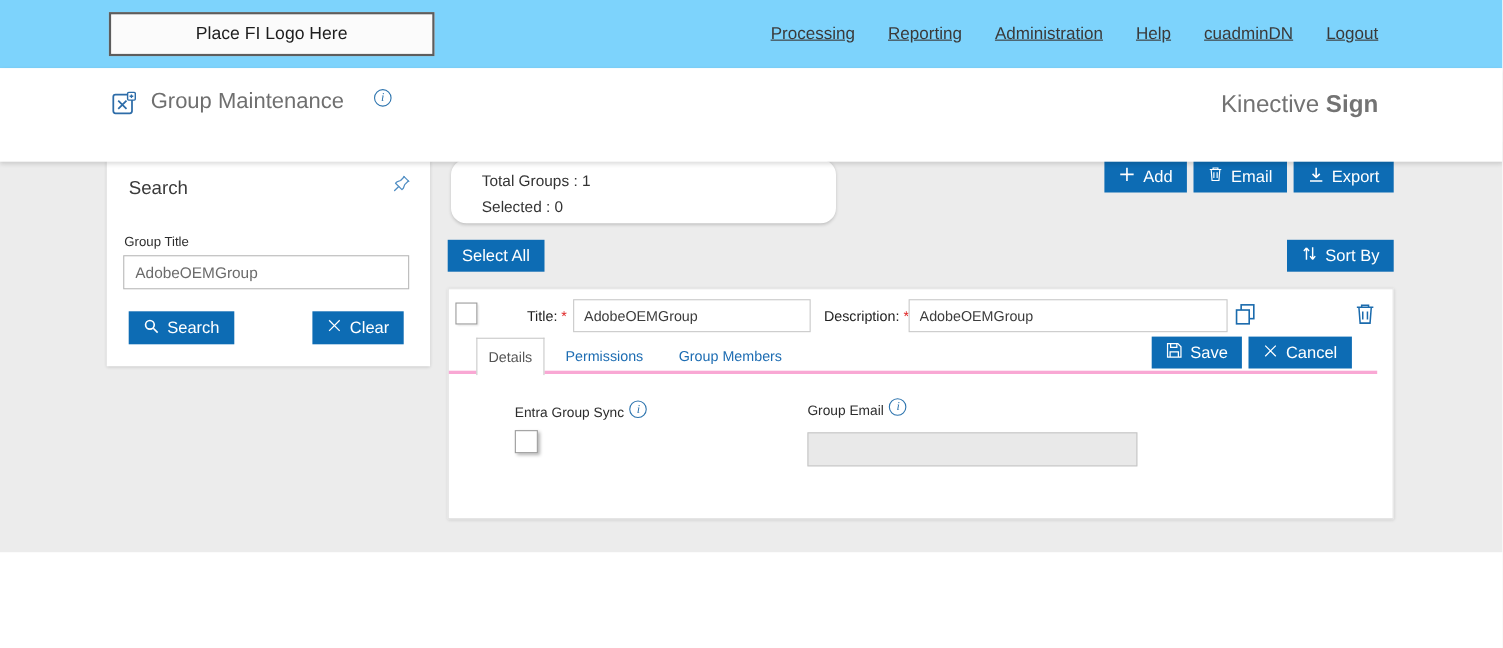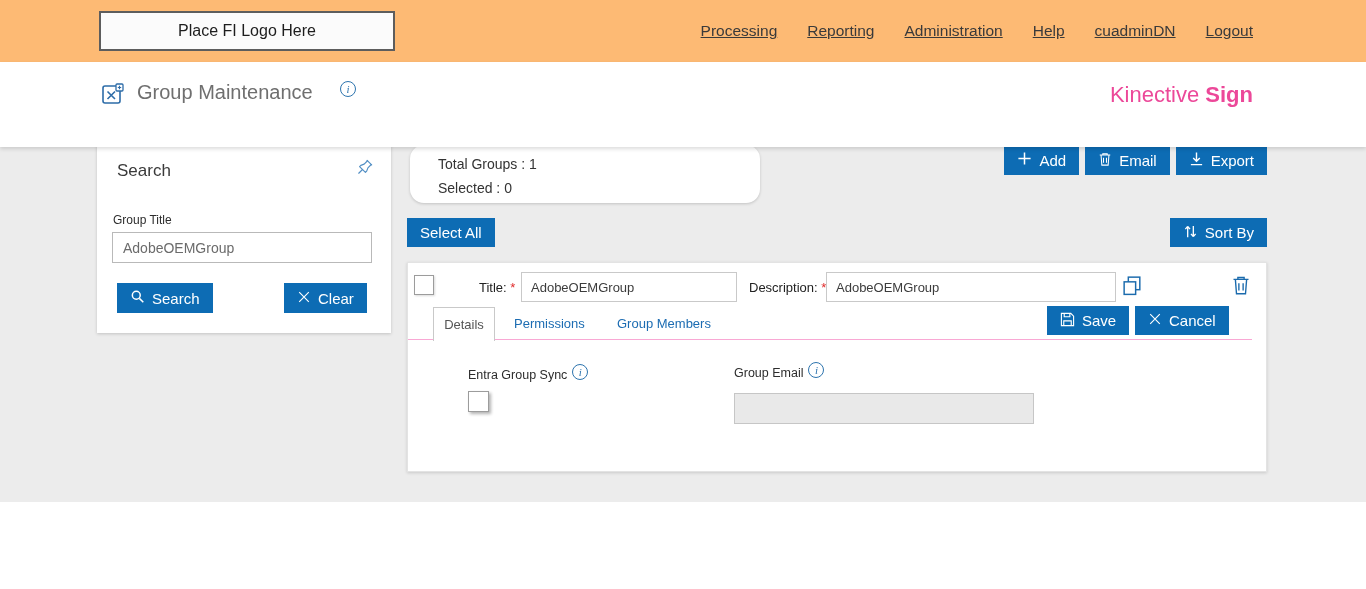--- a/index.html
+++ b/index.html
@@ -1,37 +1,37 @@
 <!DOCTYPE html>
 <html><head>
 <meta charset="utf-8">
 <style>
   * { box-sizing: border-box; margin: 0; padding: 0; }
   body { font-family: "Liberation Sans", sans-serif; background:#fff; }
   .page { position: relative; width: 1366px; height: 589px; background:#fff; overflow: hidden; }
 
   
-  .topbar { position:absolute; top:0; left:0; right:0; height:62px; background:#fdba74; }
+  .topbar { position:absolute; top:0; left:0; right:0; height:62px; background:#7dd3fc; }
   .logo-box { position:absolute; left:99px; top:11px; width:296px; height:40px;
     border:2px solid #5d5d5d; background:#fbfbfb; display:flex; align-items:center;
     justify-content:center; font-size:16px; color:#1d1d1d; }
   .topnav { position:absolute; right:113px; top:0; height:62px; display:flex;
     align-items:center; gap:30px; font-size:15.5px; color:#3a3a3a; }
   .topnav span { cursor:pointer; white-space:nowrap;text-decoration:underline; }
 
   
   .subheader { position:absolute; top:62px; left:0; right:0; height:85px; background:#fff;
     box-shadow:0 2px 4px rgba(0,0,0,0.14); z-index:3; }
   .app-icon { position:absolute; left:101px; top:20px; }
   .page-title { position:absolute; left:137px; top:19px; font-size:20px; color:#6f6f6f; }
   .info-circle { display:inline-flex; width:16px; height:16px; border:1px solid #2d74ae;
     border-radius:50%; color:#2d74ae; font-style:italic; font-family:"Liberation Serif", serif;
     font-size:11px; align-items:center; justify-content:center; background:#fff; cursor:pointer; }
   .title-info { position:absolute; left:340px; top:19px; }
-  .brand { position:absolute; right:113px; top:20px; font-size:22px; color:#ec4899; font-weight:400; }
+  .brand { position:absolute; right:113px; top:20px; font-size:22px; color:#737373; font-weight:400; }
   .brand b { font-weight:700; }
 
   
   .main { position:absolute; top:129px; left:0; right:0; height:373px; background:#ececec; }
   .card { position:absolute; background:#fff; box-shadow:0 1px 3px rgba(0,0,0,0.18); }
 
   
   .search-card { left:97px; top:16px; width:294px; height:188px; }
   .search-title { position:absolute; left:20px; top:16px; font-size:17px; color:#3a3a3a; }
   .pin { position:absolute; right:16px; top:12px; cursor:pointer; }
@@ -63,21 +63,21 @@
   .asterisk { color:#e02b2b; }
   .title-label { position:absolute; left:71px; top:17px; }
   .title-input { position:absolute; left:113px; top:9px; width:216px; height:30px;
     border:1px solid #c9c9c9; padding:0 9px; font-size:13px; color:#3c3c3c; font-family:inherit; }
   .desc-label { position:absolute; left:341px; top:17px; }
   .desc-input { position:absolute; left:418px; top:9px; width:290px; height:30px;
     border:1px solid #c9c9c9; padding:0 9px; font-size:13px; color:#3c3c3c; font-family:inherit; }
   .copy-btn { position:absolute; left:713px; top:11px; cursor:pointer; background:none; border:none; }
   .row-trash { position:absolute; left:823px; top:11px; cursor:pointer; background:none; border:none; }
 
-  .tab-strip { position:absolute; left:0; right:14px; top:44px; height:33px; border-bottom:1px solid #f9a8d4;text-decoration:underline; }
+  .tab-strip { position:absolute; left:0; right:14px; top:44px; height:33px; border-bottom:3px solid #f9a8d4;text-decoration:underline; }
   .tab-active { position:absolute; left:25px; top:0; height:34px; width:62px; background:#fff;
     border:1px solid #c9c9c9; border-bottom:none; display:flex; align-items:center; justify-content:center;
     font-size:13px; color:#555; z-index:1; cursor:pointer; }
   .tab-link { position:absolute; top:9px; font-size:13px; color:#1c6cb2; cursor:pointer; }
   .tab-permissions { left:106px; }
   .tab-members { left:209px; }
   .save-btn { position:absolute; left:639px; top:43px; height:29px; z-index:2; }
   .cancel-btn { position:absolute; left:727px; top:43px; height:29px; z-index:2; }
 
   .content-label-row { position:absolute; display:flex; gap:5px; align-items:flex-start;text-align:right; }

